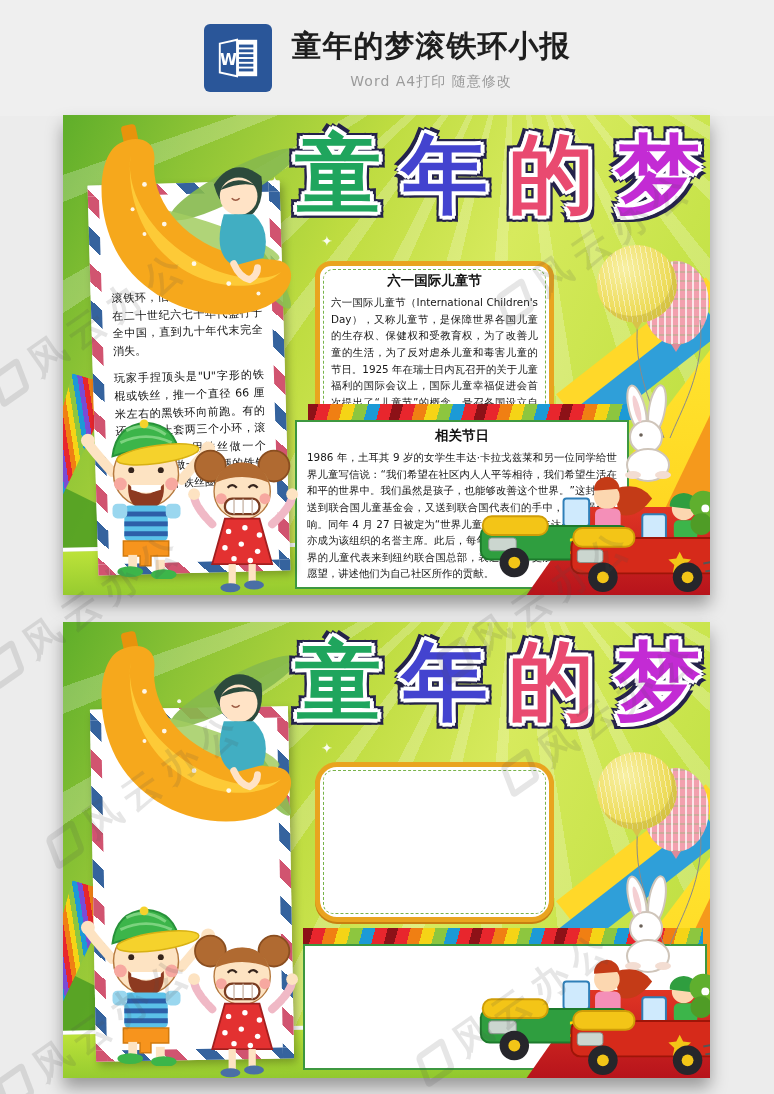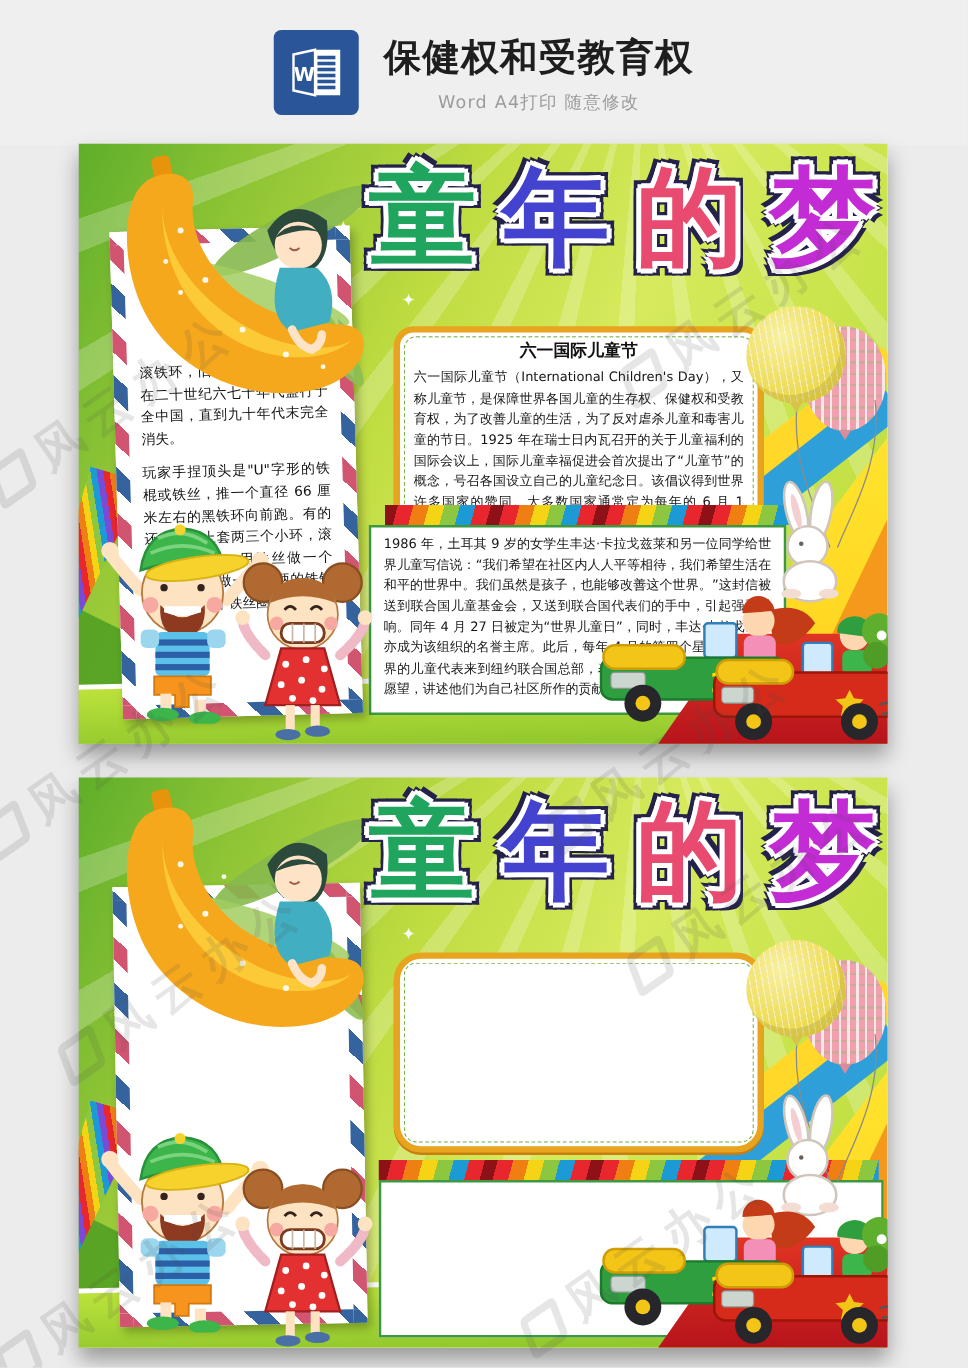--- a/index.html
+++ b/index.html
@@ -80,21 +80,21 @@
     padding:8px 10px; box-shadow:3px 4px 8px rgba(0,0,0,.28);
   }
   #p2 .airmail { top:86px; height:352px; width:198px; transform:rotate(-1deg); }
   .airmail-h { text-align:center; font-size:13px; font-weight:bold; color:#111; margin-top:58px; }
   .airmail p { font-size:11px; line-height:1.6; text-align:justify; color:#111; margin-top:10px; }
 
   .banana-wrap { position:absolute; left:22px; top:0px; width:228px; z-index:4; }
 
   
   .box1 {
-    position:absolute; left:252px; top:146px; width:296px; z-index:2;
+    position:absolute; left:252px; top:146px; width:239px; z-index:2;
     background:#fff; border:5px solid #e9a41f; border-radius:16px;
     box-shadow:0 2px 0 #c87f10; padding:6px 11px 8px;
   }
   #p2 .box1 { top:140px; height:160px; border-radius:22px; }
   .box1::after { content:""; position:absolute; inset:3px; border:1px dashed #79b34a; border-radius:10px; pointer-events:none; }
   .box-h { text-align:center; font-size:13.5px; font-weight:bold; color:#111; margin-bottom:4px; }
   .box-b { font-size:10.4px; line-height:1.6; text-align:justify; color:#161616; }
 
   .rainbow-div {
     position:absolute; left:245px; top:289px; width:332px; height:16px; z-index:2;
@@ -156,21 +156,21 @@
       <rect x="25" y="15" width="15" height="3" fill="#2a5699"></rect>
       <rect x="25" y="20" width="15" height="3" fill="#2a5699"></rect>
       <rect x="25" y="25" width="15" height="3" fill="#2a5699"></rect>
       <rect x="25" y="30" width="15" height="3" fill="#2a5699"></rect>
       <rect x="25" y="35" width="15" height="3" fill="#2a5699"></rect>
       <path d="M5 9 L23 5 L23 43 L5 39 Z" fill="#2a5699" stroke="#fff" stroke-width="2"></path>
       <text x="14" y="31" font-size="16" font-weight="bold" fill="#fff" text-anchor="middle" font-family="'DejaVu Sans',sans-serif">W</text>
     </svg>
   </div>
   <div class="hdr-text">
-    <div class="hdr-title">保健权和受教育权</div>
+    <div class="hdr-title">童年的梦滚铁环小报</div>
     <div class="hdr-sub">Word A4打印 随意修改</div>
   </div>
 </div>
 
 <div class="poster" id="p1">
   <div class="br-yellow"></div>
   <div class="band-yellow"></div>
   <div class="band-blue"></div>
   <div class="br-orange"></div>
   <div class="tri-green"></div>
@@ -222,20 +222,21 @@
   </div>
 
   <div class="box1">
     <div class="box-h">六一国际儿童节</div>
     <div class="box-b">六一国际儿童节（International Children's Day），又称儿童节，是保障世界各国儿童的生存权、保健权和受教育权，为了改善儿童的生活，为了反对虐杀儿童和毒害儿童的节日。1925 年在瑞士日内瓦召开的关于儿童福利的国际会议上，国际儿童幸福促进会首次提出了“儿童节”的概念，号召各国设立自己的儿童纪念日。该倡议得到世界许多国家的赞同。大多数国家通常定为每年的 6 月 1 日，...</div>
   </div>
 
   <div class="rainbow-div"></div>
 
   <div class="box2">
+    <div class="box-h">相关节日</div>
     <div class="box-b">1986 年，土耳其 9 岁的女学生丰达·卡拉戈兹莱和另一位同学给世界儿童写信说：“我们希望在社区内人人平等相待，我们希望生活在和平的世界中。我们虽然是孩子，也能够改善这个世界。”这封信被送到联合国儿童基金会，又送到联合国代表们的手中，引起强烈反响。同年 4 月 27 日被定为“世界儿童日”，同时，丰达·卡拉戈兹莱亦成为该组织的名誉主席。此后，每年 4 月的第四个星期日，全世界的儿童代表来到纽约联合国总部，表达他们对更加美好的世界的愿望，讲述他们为自己社区所作的贡献。</div>
     <span class="vine">❀</span>
   </div>
 
   <div class="bal bal-pink"></div>
   <div class="bal bal-yellow"></div>
   <svg class="strings" viewBox="0 0 120 120">
     <path d="M30 0 C24 50 46 90 56 118" stroke="#8a8a8a" fill="none"></path>
     <path d="M92 0 C98 50 72 92 62 118" stroke="#8a8a8a" fill="none"></path>
   </svg>

